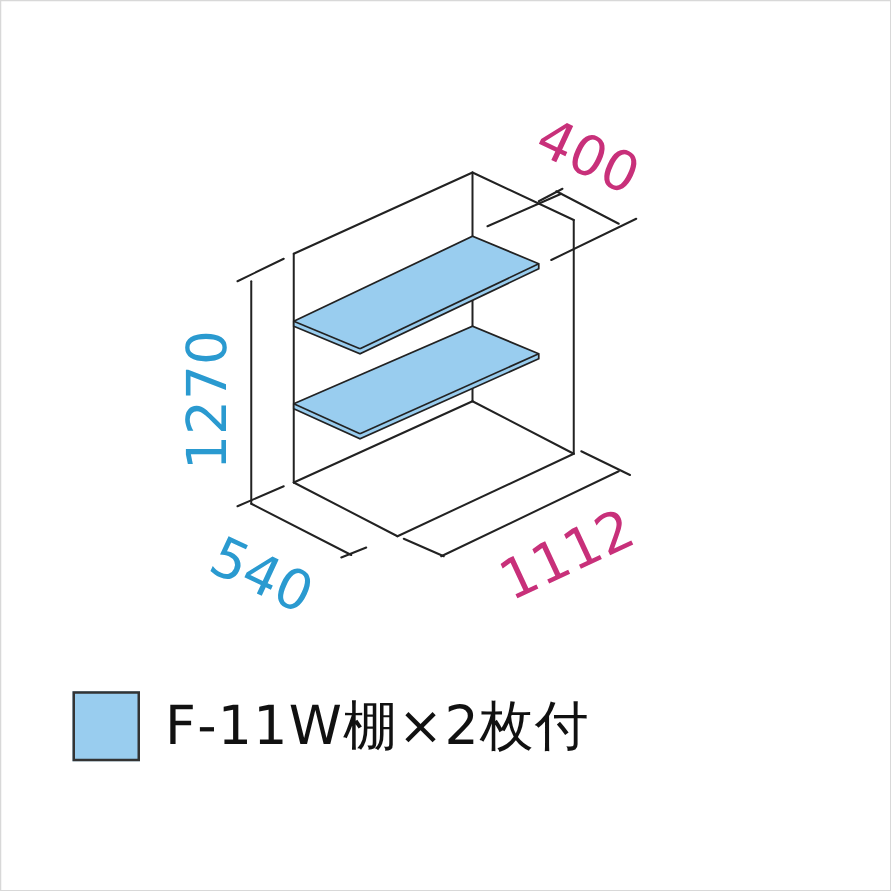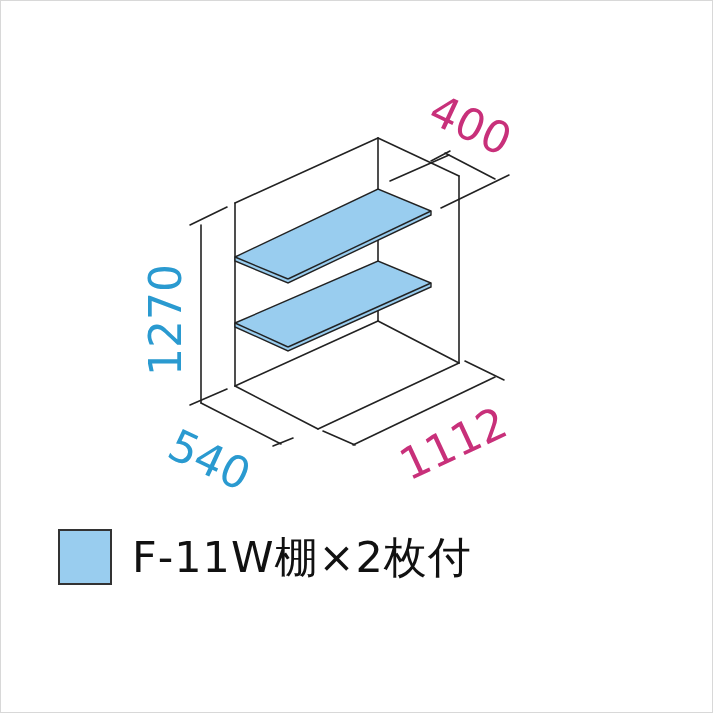--- a/index.html
+++ b/index.html
@@ -1,18 +1,18 @@
 <!DOCTYPE html>
 <html><head>
 <meta charset="utf-8">
 <style>
   html, body { margin:0; padding:0; background:#ffffff; }
   .frame { position:relative; width:713px; height:713px; background:#ffffff; box-sizing:border-box; border:1px solid #d8d8d8; overflow:hidden; }
   svg.diagram { position:absolute; left:0; top:0; }
-  .legend { position:absolute; left:57px; top:528px; display:flex; align-items:center; }
+  .legend { position:absolute; left:57px; top:552px; display:flex; align-items:center; }
   .swatch { width:54px; height:56px; background:#99cdef; border:2px solid #333; box-sizing:border-box; }
   .legend-label { margin-left:20px; font-family:"DejaVu Sans", sans-serif; font-size:43px; color:#111; letter-spacing:1px; white-space:nowrap; line-height:1; }
   .dim { font-family:"DejaVu Sans", sans-serif; font-weight:normal; }
 </style>
 </head>
 <body>
 
 <div class="frame">
   <svg class="diagram" width="713" height="713" viewBox="0 0 713 713">
     <g stroke="#222" stroke-width="1.6" fill="none" stroke-linecap="round">

